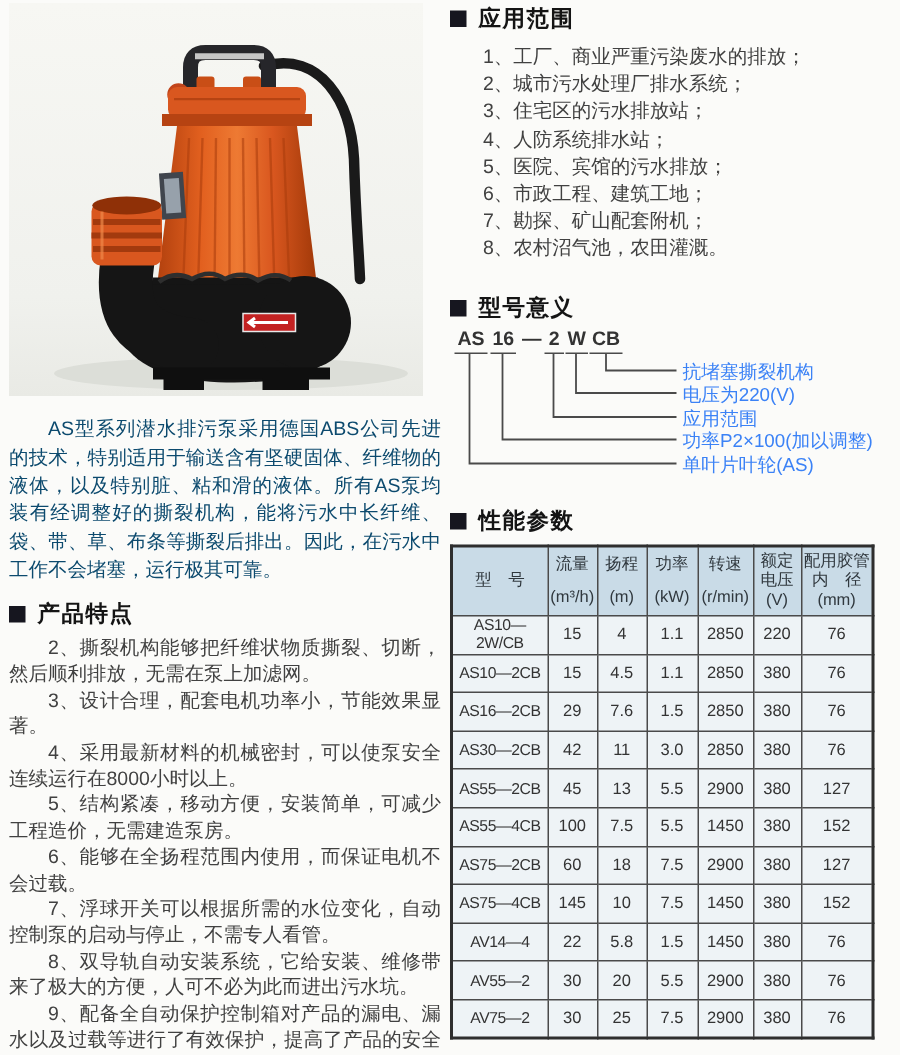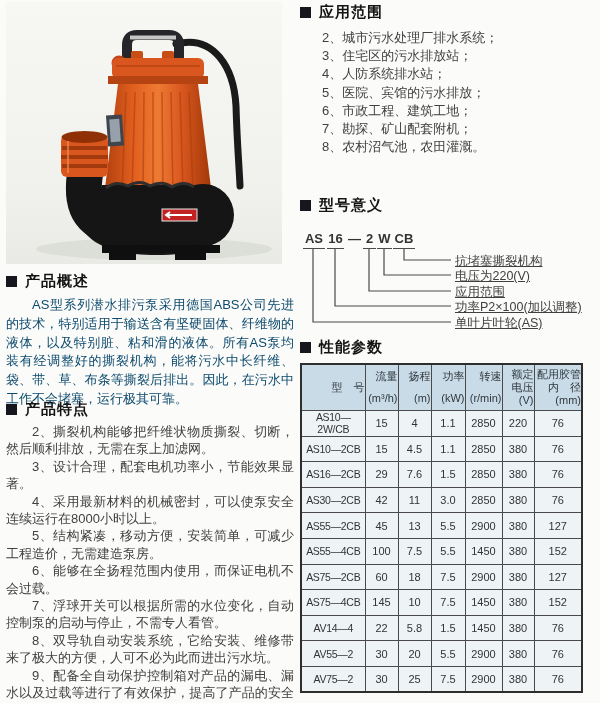--- a/index.html
+++ b/index.html
@@ -28,40 +28,40 @@
   .features { position:absolute; left:6px; top:400px; width:288px; }
   .features .list { margin-top:4px; }
   .features p { font-size:13px; line-height:17.4px; text-align:justify; text-indent:2em; color:#414141; }
 
   
   .applications { position:absolute; left:300px; top:3px; width:296px; }
   .applications ul { list-style:none; margin:7px 0 0 22px; }
   .applications li { font-size:13px; line-height:18.2px; color:#414141; }
 
   .model { position:absolute; left:300px; top:196px; width:296px; }
-  .model-diagram { position:relative; margin-top:16px; height:112px; }
+  .model-diagram { position:relative; margin-top:3px; height:112px; }
   .code { position:absolute; top:0; font-size:13px; font-weight:bold; color:#333;
           text-align:center; border-bottom:1px solid #4a4a4a; padding:0 1px 2px 1px; }
   .code.nodash { border-bottom:none; }
   .c-as { left:3px;  width:22px; }
   .c-16 { left:27px; width:17px;text-align:center; }
   .c-dash { left:47px; width:14px; }
   .c-2  { left:63px; width:13px; }
   .c-w  { left:77px; width:15px; }
   .c-cb { left:93px; width:22px; }
   .model-lines { position:absolute; left:0; top:0; }
-  .mlabel { position:absolute; left:155px; font-size:12.5px; color:#404040; white-space:nowrap;text-decoration:underline; }
+  .mlabel { position:absolute; left:155px; font-size:12.5px; color:#3b82f6; white-space:nowrap; }
   .ml-0 { top:22px; } .ml-1 { top:37px; } .ml-2 { top:53px; } .ml-3 { top:68px; } .ml-4 { top:84px; }
 
   .performance { position:absolute; left:300px; top:338px; width:296px; }
   .perf-table { border-collapse:collapse; margin-top:6px; table-layout:fixed; width:281px;
                 border:2px solid #2e2e2e; background:#eef3f6; }
   .perf-table th, .perf-table td { border:1px solid #4a4a4a; text-align:center; vertical-align:middle; }
   .perf-table thead th { background:#c9dbe7; height:44px; font-weight:normal; font-size:11px; color:#30383e; padding:3px 0; }
-  .perf-table thead th div { line-height:13px;text-align:right; }
+  .perf-table thead th div { line-height:13px; }
   .perf-table thead th div:first-child:nth-last-child(2) { margin-bottom:9px; }
   .perf-table tbody td { height:25.6px; font-size:11px; color:#333; background:#eef3f6; }
   .perf-table tbody td:first-child { font-size:10.5px; letter-spacing:-0.3px; }
   .colw0{width:64px;} .colw1{width:33px;} .colw2{width:33px;} .colw3{width:34px;} .colw4{width:37px;} .colw5{width:32px;} .colw6{width:48px;}
 </style>
 </head>
 <body>
 
 <div class="photo">
   <svg width="276" height="262" viewBox="0 0 276 262">
@@ -129,24 +129,20 @@
       <rect x="156" y="207" width="35" height="12" fill="#c32222" stroke="#e8e8e8" stroke-width="1"></rect>
       <path d="M161,213 H186 M164,210 L160,213 L164,216" stroke="#ffffff" stroke-width="2" fill="none"></path>
     </g>
 
     <rect x="96" y="243" width="118" height="8" fill="#0f0f0f"></rect>
     <path d="M103,250 h27 v8 h-27 z M169,250 h31 v8 h-31 z" fill="#0f0f0f"></path>
   </svg>
 </div>
 
 <div class="overview">
-  <div class="sec-head">
-    <span class="sq"></span>
-    <span class="t">产品概述</span>
-  </div>
   <p>AS型系列潜水排污泵采用德国ABS公司先进的技术，特别适用于输送含有坚硬固体、纤维物的液体，以及特别脏、粘和滑的液体。所有AS泵均装有经调整好的撕裂机构，能将污水中长纤维、袋、带、草、布条等撕裂后排出。因此，在污水中工作不会堵塞，运行极其可靠。</p>
 </div>
 
 <div class="features">
   <div class="sec-head">
     <span class="sq"></span>
     <span class="t">产品特点</span>
   </div>
   <div class="list">
       <p>2、撕裂机构能够把纤维状物质撕裂、切断，然后顺利排放，无需在泵上加滤网。</p>
@@ -159,20 +155,21 @@
       <p>9、配备全自动保护控制箱对产品的漏电、漏水以及过载等进行了有效保护，提高了产品的安全性与可靠性。</p>
     </div>
 </div>
 
 <div class="applications">
   <div class="sec-head">
     <span class="sq"></span>
     <span class="t">应用范围</span>
   </div>
   <ul>
+      <li>1、工厂、商业严重污染废水的排放；</li>
       <li>2、城市污水处理厂排水系统；</li>
       <li>3、住宅区的污水排放站；</li>
       <li>4、人防系统排水站；</li>
       <li>5、医院、宾馆的污水排放；</li>
       <li>6、市政工程、建筑工地；</li>
       <li>7、勘探、矿山配套附机；</li>
       <li>8、农村沼气池，农田灌溉。</li>
     </ul>
 </div>
 

